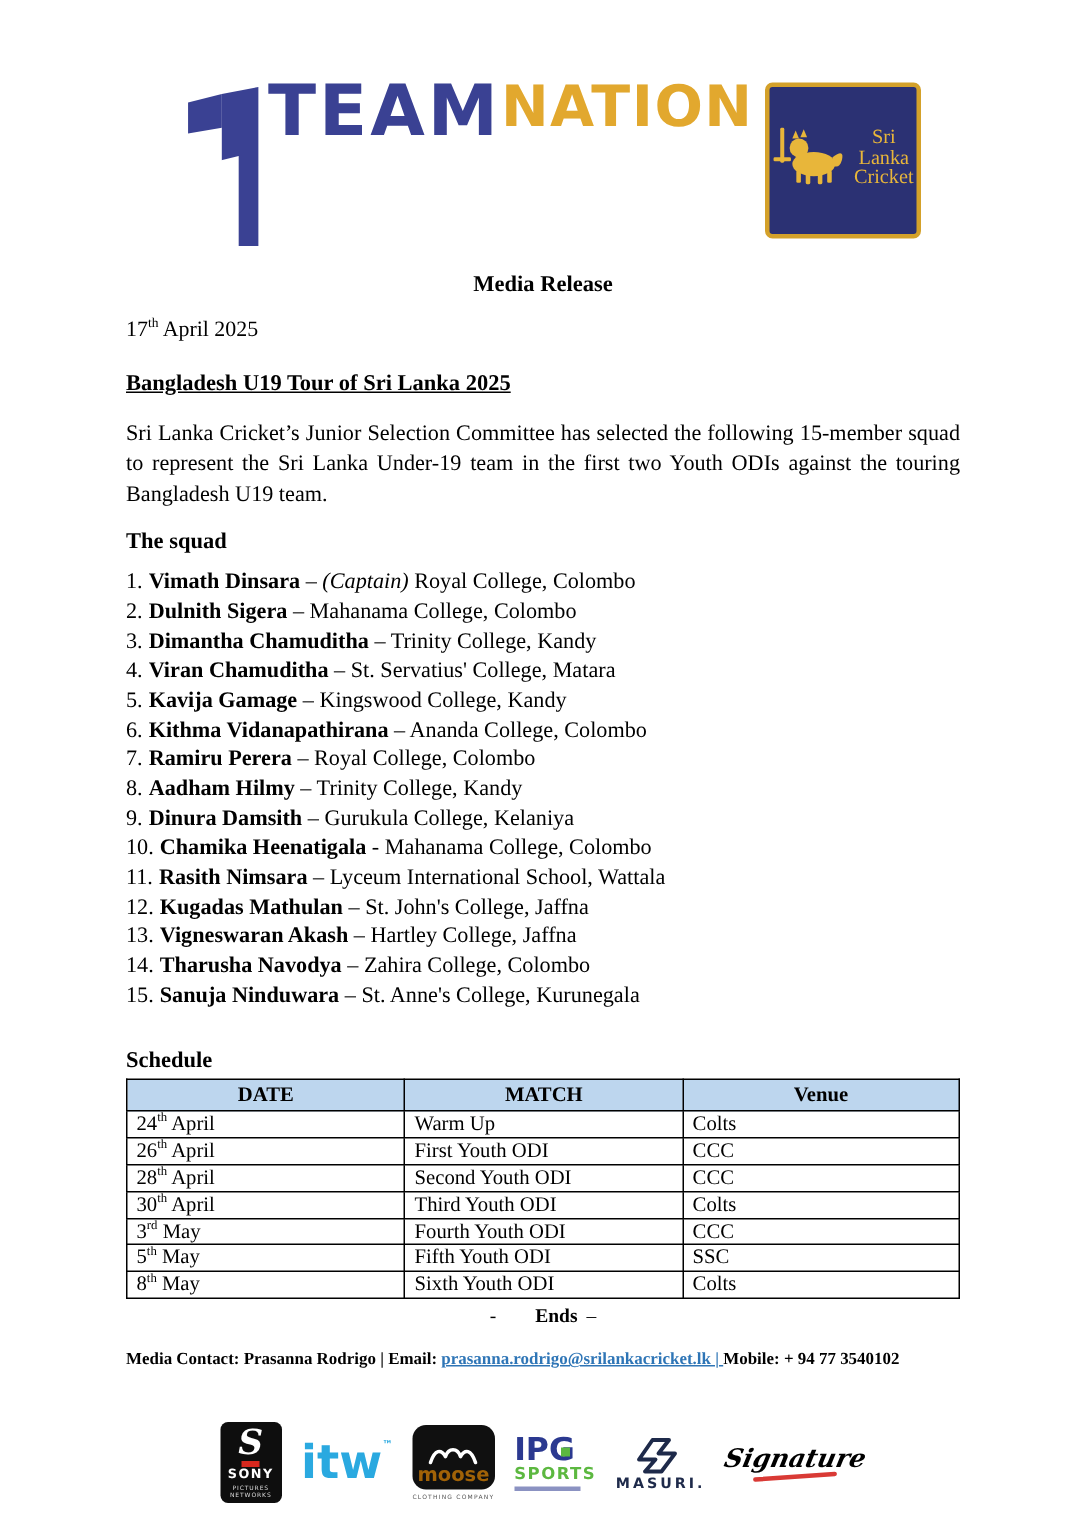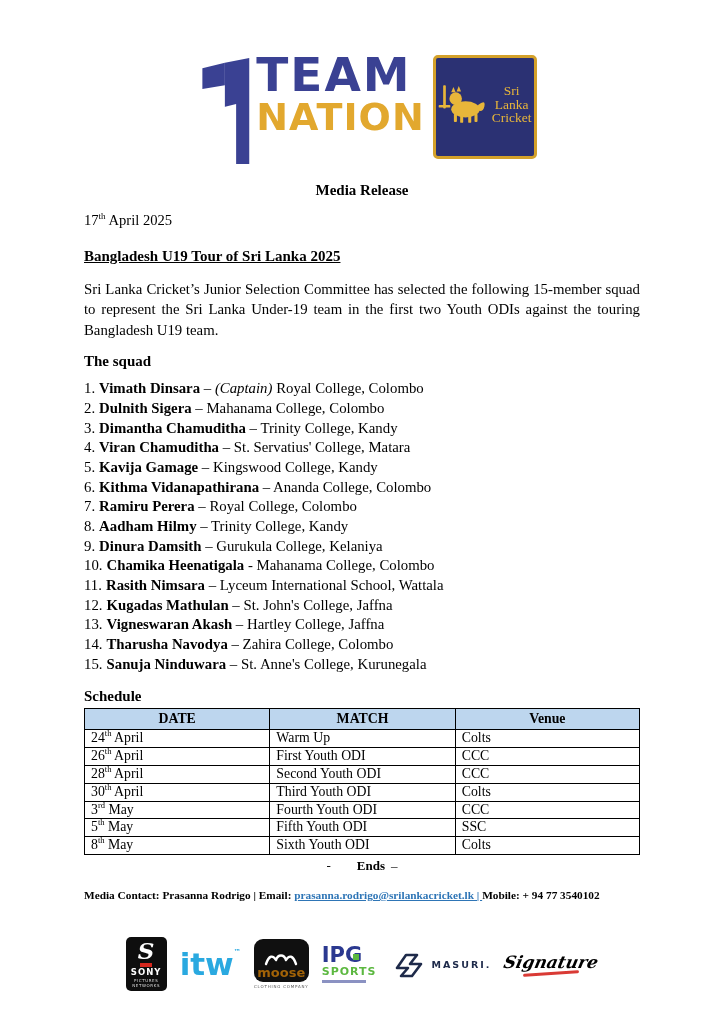--- a/index.html
+++ b/index.html
@@ -15,21 +15,21 @@
     width:725px;height:1024px;background:#ffffff;color:#000;
     font-family:"Liberation Serif",serif;overflow:hidden;
   }
   .page{width:725px;height:1024px;padding:0 85px 0 84px;}
 
   
   .logo-row{display:flex;align-items:flex-start;justify-content:center;margin:52px 0 0 6px;height:113px;}
   .one-mark{display:block;margin-top:2px;}
   .one-blue{fill:var(--logo-blue);}
   .one-white{fill:#ffffff;}
-  .team-nation{display:flex;flex-direction:column;margin-left:3px;}
+  .team-nation{display:flex;flex-direction:row;margin-left:3px;}
   .team{font-family:"DejaVu Sans",sans-serif;font-weight:900;color:var(--logo-blue);
         font-size:47px;line-height:0.98;letter-spacing:2px;}
   .nation{font-family:"DejaVu Sans",sans-serif;font-weight:900;color:var(--logo-gold);
         font-size:38px;line-height:1.02;letter-spacing:1px;}
   .slc-badge{width:104px;height:104px;background:var(--badge-navy);
         border:3px solid var(--badge-border-gold);border-radius:5px;margin-left:8px;margin-top:3px;
         display:flex;flex-direction:row;align-items:center;justify-content:flex-end;
         padding-bottom:5px;}
   .slc-lion{margin-bottom:1px;}
   .slc-text{color:var(--badge-text-gold);font-family:"Liberation Serif",serif;
@@ -40,21 +40,21 @@
   .date-line{font-size:14.6px;margin-top:13px;}
   sup{font-size:9px;line-height:0;}
   .doc-title{font-weight:bold;text-decoration:underline;font-size:15px;margin-top:19px;}
   .intro{font-size:14.8px;text-align:justify;line-height:1.38;margin-top:14px;}
   .squad-heading{font-weight:bold;font-size:15px;margin-top:13px;}
   .squad-list{margin-top:9px;font-size:14.8px;line-height:1.33;}
   .player .num{margin-right:4px;}
   .player i{margin-right:0;}
 
   
-  .schedule-heading{font-weight:bold;font-size:15px;margin-top:14px;}
+  .schedule-heading{font-weight:bold;font-size:15px;margin-top:25px;}
   table.schedule{border-collapse:collapse;width:100%;margin-top:3px;font-size:13.8px;}
   table.schedule th,table.schedule td{border:1px solid #000;padding:0 6px;line-height:1.22;}
   table.schedule th{background:var(--table-header-bg);font-weight:bold;text-align:center;height:21px;}
   table.schedule td{height:17px;text-align:left;}
   table.schedule sup{font-size:8.5px;}
   col.c1{width:33.4%;} col.c2{width:33.4%;} col.c3{width:33.2%;}
 
   .ends-line{text-align:center;font-size:13px;margin-top:3px;}
   .ends-line .dash1{margin-right:26px;}
   .ends-line .word{font-weight:bold;margin-right:6px;}
@@ -77,21 +77,21 @@
   .moose{display:flex;flex-direction:column;align-items:center;}
   .moose-box{width:55px;height:43px;background:#101010;border-radius:9px;display:flex;
         flex-direction:column;align-items:center;justify-content:flex-end;padding-bottom:3px;}
   .moose-text{color:#a16207;font-family:"DejaVu Sans",sans-serif;font-weight:bold;font-size:13px;line-height:1;}
   .moose-sub{font-family:"DejaVu Sans",sans-serif;font-size:4px;color:#555;letter-spacing:0.8px;margin-top:1.5px;}
   .ipg{display:flex;flex-direction:column;align-items:flex-start;}
   .ipg-top{font-family:"DejaVu Sans",sans-serif;font-weight:900;font-size:21px;color:var(--ipg-blue);line-height:0.95;position:relative;}
   .ipg-sq{position:absolute;width:6px;height:6px;background:var(--ipg-green);right:3px;top:8px;}
   .ipg-bottom{font-family:"DejaVu Sans",sans-serif;font-weight:900;font-size:11px;color:var(--ipg-green);letter-spacing:1px;line-height:1.1;}
   .ipg-sub{height:3px;width:44px;background:var(--ipg-blue);opacity:0.55;margin-top:2px;}
-  .masuri{display:flex;flex-direction:row;align-items:center;}
+  .masuri{display:flex;flex-direction:column;align-items:center;}
   .masuri-text{font-family:"DejaVu Sans",sans-serif;font-size:9.5px;font-weight:bold;color:var(--masuri-navy);letter-spacing:2px;margin-top:1px;}
   .signature{display:flex;flex-direction:column;align-items:center;}
   .sig-text{font-family:"DejaVu Serif",serif;font-style:italic;font-weight:bold;font-size:17px;transform:skewX(-12deg);line-height:1;}
   .sig-underline{width:56px;height:2.5px;background:var(--signature-red);border-radius:2px;transform:rotate(-4deg);margin-top:1px;}
 </style>
 </head>
 <body>
 
 <div class="page">
 

